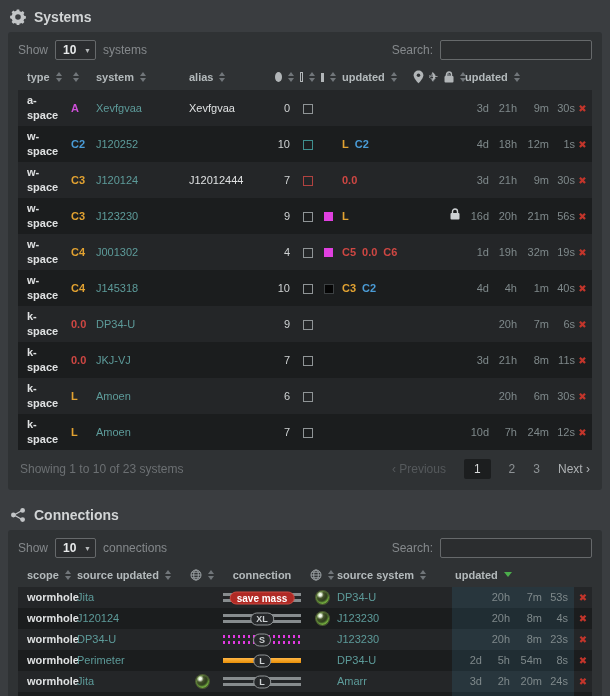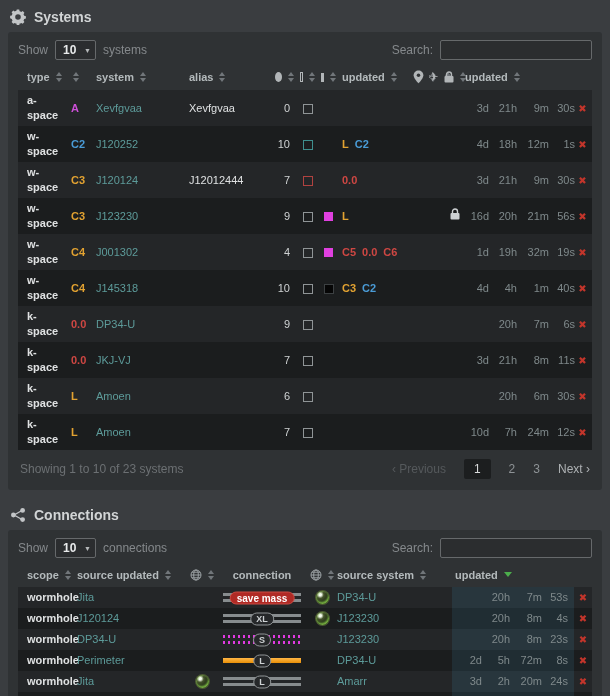--- a/index.html
+++ b/index.html
@@ -627,21 +627,21 @@
             <td><span class="t-teal link">Perimeter</span></td>
             <td class="c"></td>
             <td class="c">
               <div class="bar solid-orange">
                 <i class="ln mid"></i>
                 <span class="badge">L</span>
               </div>
             </td>
             <td class="c"></td>
             <td><span class="t-teal link">DP34-U</span></td>
-            <td class="updated hl"><span class="u0">2d</span><span class="u1">5h</span><span class="u2">72m</span><span class="u3">8s</span></td>
+            <td class="updated hl"><span class="u0">2d</span><span class="u1">5h</span><span class="u2">54m</span><span class="u3">8s</span></td>
             <td class="c"><span class="x">✖</span></td>
           </tr>
           <tr>
             <td class="cell-type">wormhole</td>
             <td><span class="t-teal link">Jita</span></td>
             <td class="c">
               <div class="orb"></div>
             </td>
             <td class="c">
               <div class="bar double-gray">

